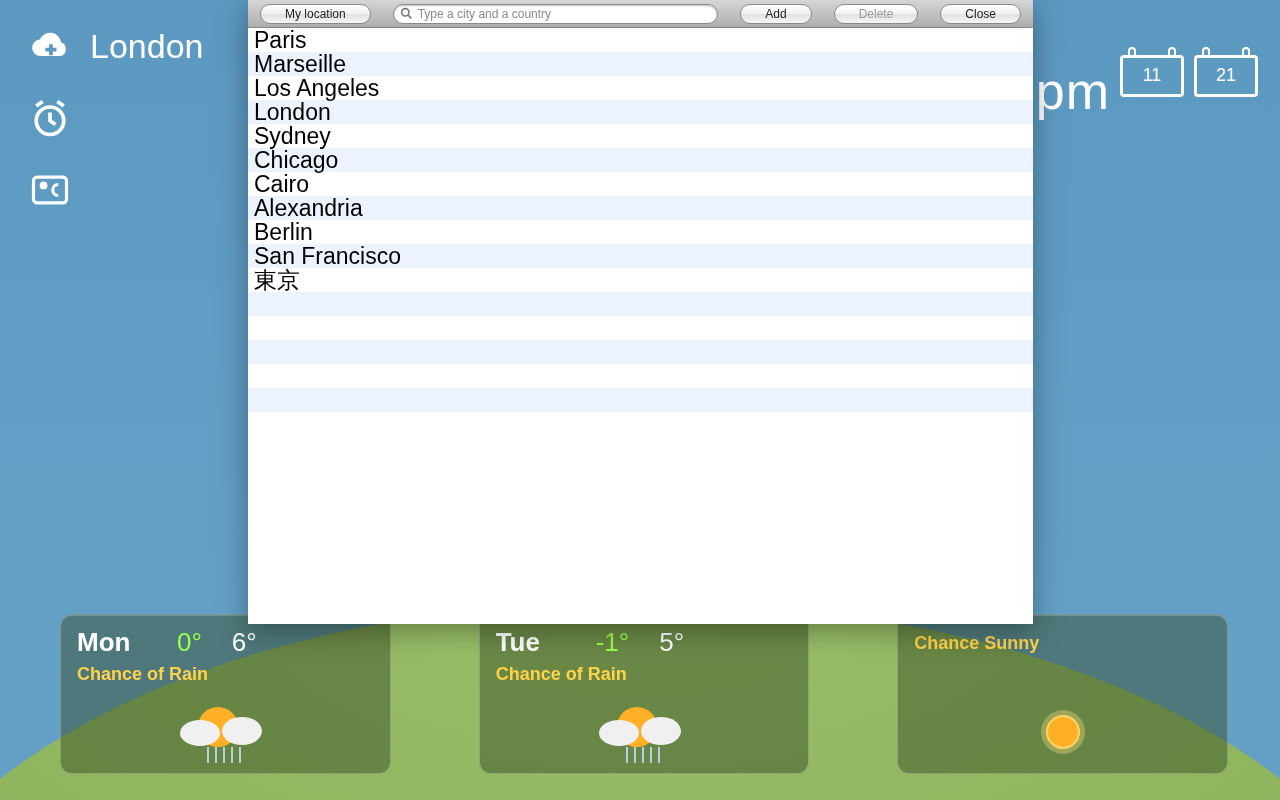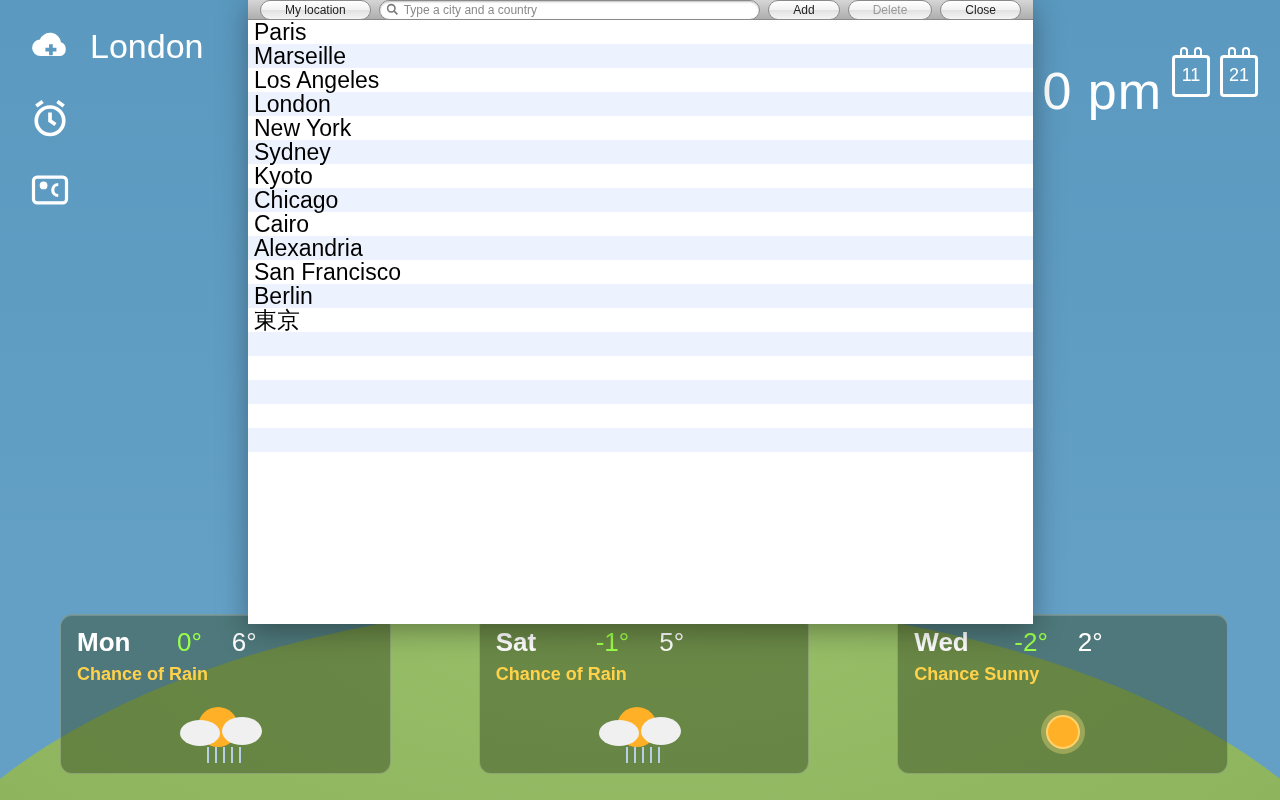--- a/index.html
+++ b/index.html
@@ -15,21 +15,21 @@
   border-radius: 50%;
 }
 .sidebar-icons { position: absolute; top: 24px; left: 28px; display: flex; flex-direction: column; gap: 28px; color: #fff; }
 .sidebar-row { display: flex; align-items: center; gap: 18px; }
 .city-label { font-size: 34px; color: #fff; font-weight: 400; }
 .icon-slot { width: 44px; height: 44px; display: flex; align-items: center; justify-content: center; }
 .icon-slot svg { width: 44px; height: 44px; }
 
 .clock-and-calendar { position: absolute; top: 26px; right: 22px; display: flex; align-items: center; gap: 10px; color: #fff; }
 .clock-text { font-size: 52px; font-weight: 400; letter-spacing: 1px; margin-top: 35px; }
-.cal-icon { position: relative; width: 38px; height: 50px; }
+.cal-icon { position: relative; width: 64px; height: 50px; }
 .cal-icon .ring { position: absolute; top: -2px; width: 8px; height: 10px; border: 2px solid #fff; border-bottom: none; border-radius: 4px 4px 0 0; }
 .cal-icon .r1 { left: 8px; } .cal-icon .r2 { right: 8px; }
 .cal-icon .body { position: absolute; top: 6px; left: 0; right: 0; bottom: 2px; border: 3px solid #fff; border-radius: 4px; display: flex; align-items: center; justify-content: center; font-size: 18px; font-weight: 500; }
 
 .forecast-row { position: absolute; bottom: 26px; left: 60px; right: 52px; display: flex; gap: 88px; justify-content: space-between; }
 .day-card {
   flex: 1; height: 160px; border-radius: 12px; padding: 12px 16px;
   background: rgba(50, 70, 30, 0.45);
   border: 1px solid rgba(255,255,255,0.25);
   box-shadow: inset 0 1px 0 rgba(255,255,255,0.2);
@@ -42,21 +42,21 @@
 .condition { margin-top: 6px; font-size: 18px; color: #ffd24a; font-weight: 600; }
 .cond-icon-wrap { position: absolute; left: 0; right: 0; bottom: 6px; display: flex; justify-content: center; }
 
 
 .dialog {
   position: absolute; top: 0; left: 248px; width: 785px; height: 624px;
   background: #fff; box-shadow: 0 6px 28px rgba(0,0,0,0.35);
   display: flex; flex-direction: column;
 }
 .dialog-toolbar {
-  height: 20px; display: flex; align-items: center; gap: 8px; padding: 0 12px;
+  height: 28px; display: flex; align-items: center; gap: 22px; padding: 0 12px;
   background: linear-gradient(to bottom, #d6d6d6 0%, #c2c2c2 50%, #aeaeae 100%);
   border-bottom: 1px solid #888;
 }
 .mac-btn {
   height: 20px; padding: 0 24px; border-radius: 10px; font-size: 12px;
   background: linear-gradient(to bottom, #ffffff 0%, #f2f2f2 48%, #e2e2e2 52%, #f5f5f5 100%);
   border: 1px solid #8a8a8a; box-shadow: 0 1px 0 rgba(255,255,255,0.6) inset;
   color: #222; cursor: default; display: flex; align-items: center; justify-content: center;
 }
 .mac-btn.disabled { color: #9a9a9a; }
@@ -140,46 +140,41 @@
             <line x1="56" y1="50" x2="56" y2="66"></line>
             <line x1="64" y1="50" x2="64" y2="66"></line>
             <line x1="72" y1="50" x2="72" y2="66"></line>
             <line x1="80" y1="50" x2="80" y2="66"></line>
           </g>
       </svg>
     </div>
   </div>
   <div class="day-card">
     <div class="day-head">
-      <span class="day-name">Sat</span>
+      <span class="day-name">Tue</span>
       <span class="temp-low">-1°</span>
       <span class="temp-high">5°</span>
     </div>
     <div class="condition">Chance of Rain</div>
     <div class="cond-icon-wrap">
       <svg width="130" height="70" viewBox="0 0 130 70">
         <circle cx="58" cy="30" r="20" fill="#ffb027"></circle>
         <ellipse cx="40" cy="36" rx="20" ry="13" fill="#f0f0f0"></ellipse>
         <ellipse cx="82" cy="34" rx="20" ry="14" fill="#f0f0f0"></ellipse>
         <g stroke="#b7cfe2" stroke-width="2">
             <line x1="48" y1="50" x2="48" y2="66"></line>
             <line x1="56" y1="50" x2="56" y2="66"></line>
             <line x1="64" y1="50" x2="64" y2="66"></line>
             <line x1="72" y1="50" x2="72" y2="66"></line>
             <line x1="80" y1="50" x2="80" y2="66"></line>
           </g>
       </svg>
     </div>
   </div>
   <div class="day-card">
-    <div class="day-head">
-      <span class="day-name">Wed</span>
-      <span class="temp-low">-2°</span>
-      <span class="temp-high">2°</span>
-    </div>
     <div class="condition">Chance Sunny</div>
     <div class="cond-icon-wrap">
       <svg width="100" height="70" viewBox="0 0 100 70">
         <circle cx="50" cy="35" r="22" fill="#ffe680" opacity="0.35"></circle>
         <circle cx="50" cy="35" r="16" fill="#ffb027"></circle>
         <circle cx="50" cy="35" r="16" fill="none" stroke="#ffd36b" stroke-width="2"></circle>
       </svg>
     </div>
   </div>
 </div>
@@ -196,28 +191,26 @@
     </div>
     <div class="mac-btn">Add</div>
     <div class="mac-btn disabled">Delete</div>
     <div class="mac-btn">Close</div>
   </div>
   <div class="city-list" id="city-list">
       <div class="city-row">Paris</div>
       <div class="city-row">Marseille</div>
       <div class="city-row">Los Angeles</div>
       <div class="city-row">London</div>
-      <div class="city-row">New York</div>
       <div class="city-row">Sydney</div>
-      <div class="city-row">Kyoto</div>
       <div class="city-row">Chicago</div>
       <div class="city-row">Cairo</div>
       <div class="city-row">Alexandria</div>
+      <div class="city-row">Berlin</div>
       <div class="city-row">San Francisco</div>
-      <div class="city-row">Berlin</div>
       <div class="city-row">東京</div>
       <div class="city-row"></div>
       <div class="city-row"></div>
       <div class="city-row"></div>
       <div class="city-row"></div>
       <div class="city-row"></div>
     </div>
 </div>
 
 </body></html>

